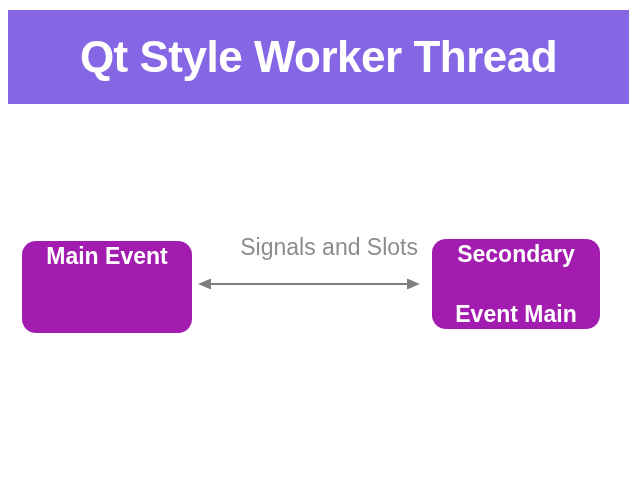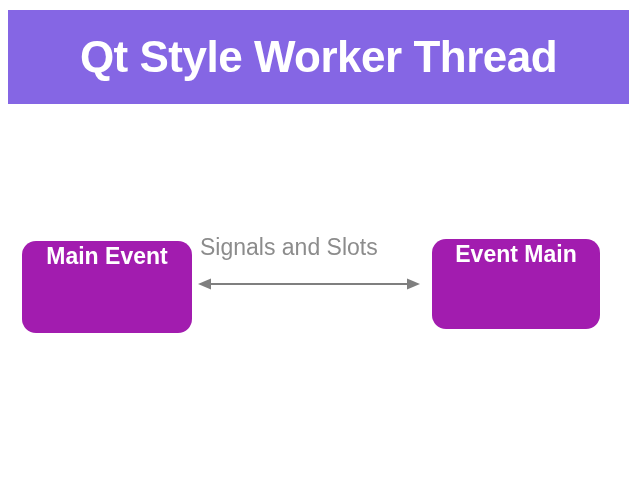--- a/index.html
+++ b/index.html
@@ -57,21 +57,21 @@
     left: 432px;
     top: 239px;
     width: 168px;
     height: 90px;
   }
   .connector-label {
     position: absolute;
     left: 200px;
     top: 234px;
     width: 218px;
-    text-align: left;
+    text-align: right;
     color: #8C8C8C;
     font-size: 23px;
     font-weight: 400;
     white-space: nowrap;
   }
   .arrow-wrap {
     position: absolute;
     left: 198px;
     top: 275px;
     width: 222px;
@@ -95,16 +95,17 @@
       <polygon points="0,9 13,3.5 13,14.5" fill="#7F7F7F"></polygon>
       <polygon points="222,9 209,3.5 209,14.5" fill="#7F7F7F"></polygon>
     </svg>
   </div>
 
   <div class="event-box left">
     <span>Main Event</span>
   </div>
 
   <div class="event-box right">
+    <span>Secondary</span>
     <span>Event Main</span>
   </div>
 
 </div>
 
 </body></html>

